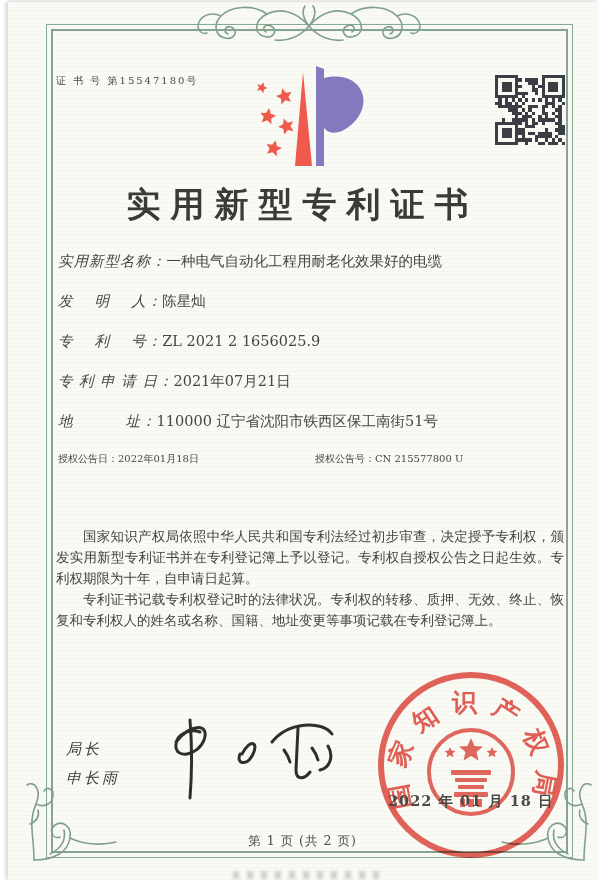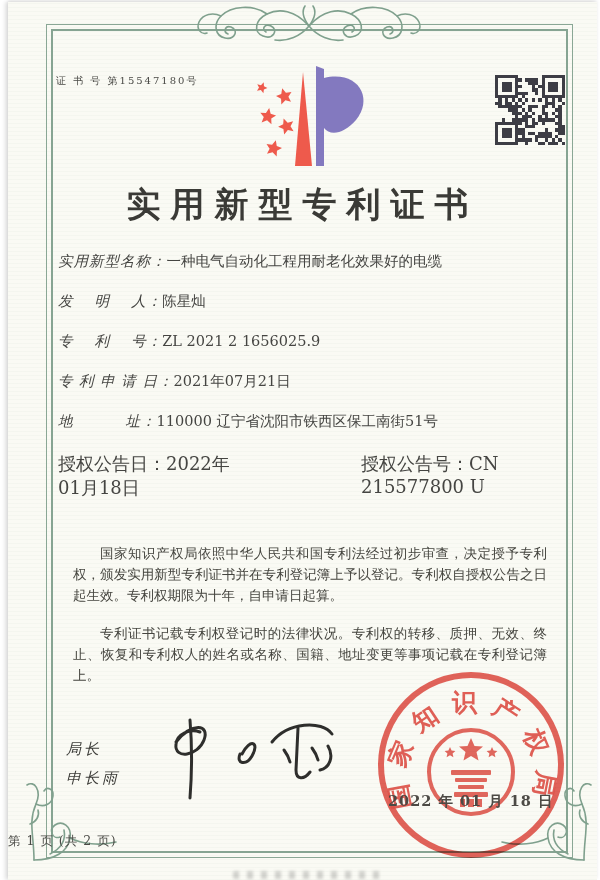--- a/index.html
+++ b/index.html
@@ -42,38 +42,38 @@
   .qm.d { background:#3d3d45; }
 
   .title {
     position:absolute; left:0; top:180px; width:100%;
     text-align:center; font-size:34px; font-weight:600;
     letter-spacing:10px; color:#3a3a36;
   }
   .fields { position:absolute; left:50px; top:250px; width:500px; }
   .field-row { height:40px; font-size:14.5px; color:#454542; white-space:nowrap; }
   .field-row .lbl { letter-spacing:1px;font-style:italic; }
-  .grant-row { height:40px; font-size:18px; color:#454542; display:flex; }
+  .grant-row { height:40px; font-size:10px; color:#454542; display:flex; }
   .grant-row .pair2 { margin-left:116px; }
   .paras {
     position:absolute; left:48px; top:524px; width:508px;
     font-size:13.5px; line-height:21px; text-align:justify; color:#45453f;
   }
-  .paras p { text-indent:2em; margin:17px; }
+  .paras p { text-indent:2em; margin:0; }
   .director { position:absolute; left:58px; top:738px; font-size:15px; color:#3c3c38; }
   .director div { margin-bottom:10px; letter-spacing:3px;font-style:italic; }
   .signature { position:absolute; left:138px; top:710px; width:205px; height:95px; }
   .seal { position:absolute; left:366px; top:666px; width:194px; height:194px; mix-blend-mode:multiply; opacity:0.92; }
   .seal-date {
     position:absolute; left:380px; top:790px; font-size:14.5px;
     letter-spacing:1px; color:#4c4a45; z-index:3;font-weight:bold;
   }
   .footer {
     position:absolute; left:0; top:831px; width:100%;
-    text-align:left; font-size:12.5px; letter-spacing:1px; color:#4a4a46;
+    text-align:center; font-size:12.5px; letter-spacing:1px; color:#4a4a46;
   }
   .next-page-smudge {
     position:absolute; left:225px; top:869px; width:150px; height:8px;
     background:repeating-linear-gradient(90deg, rgba(90,90,90,0.25) 0 6px, transparent 6px 14px);
     filter:blur(1.5px); border-radius:2px;
   }
 </style>
 </head>
 <body>
 

